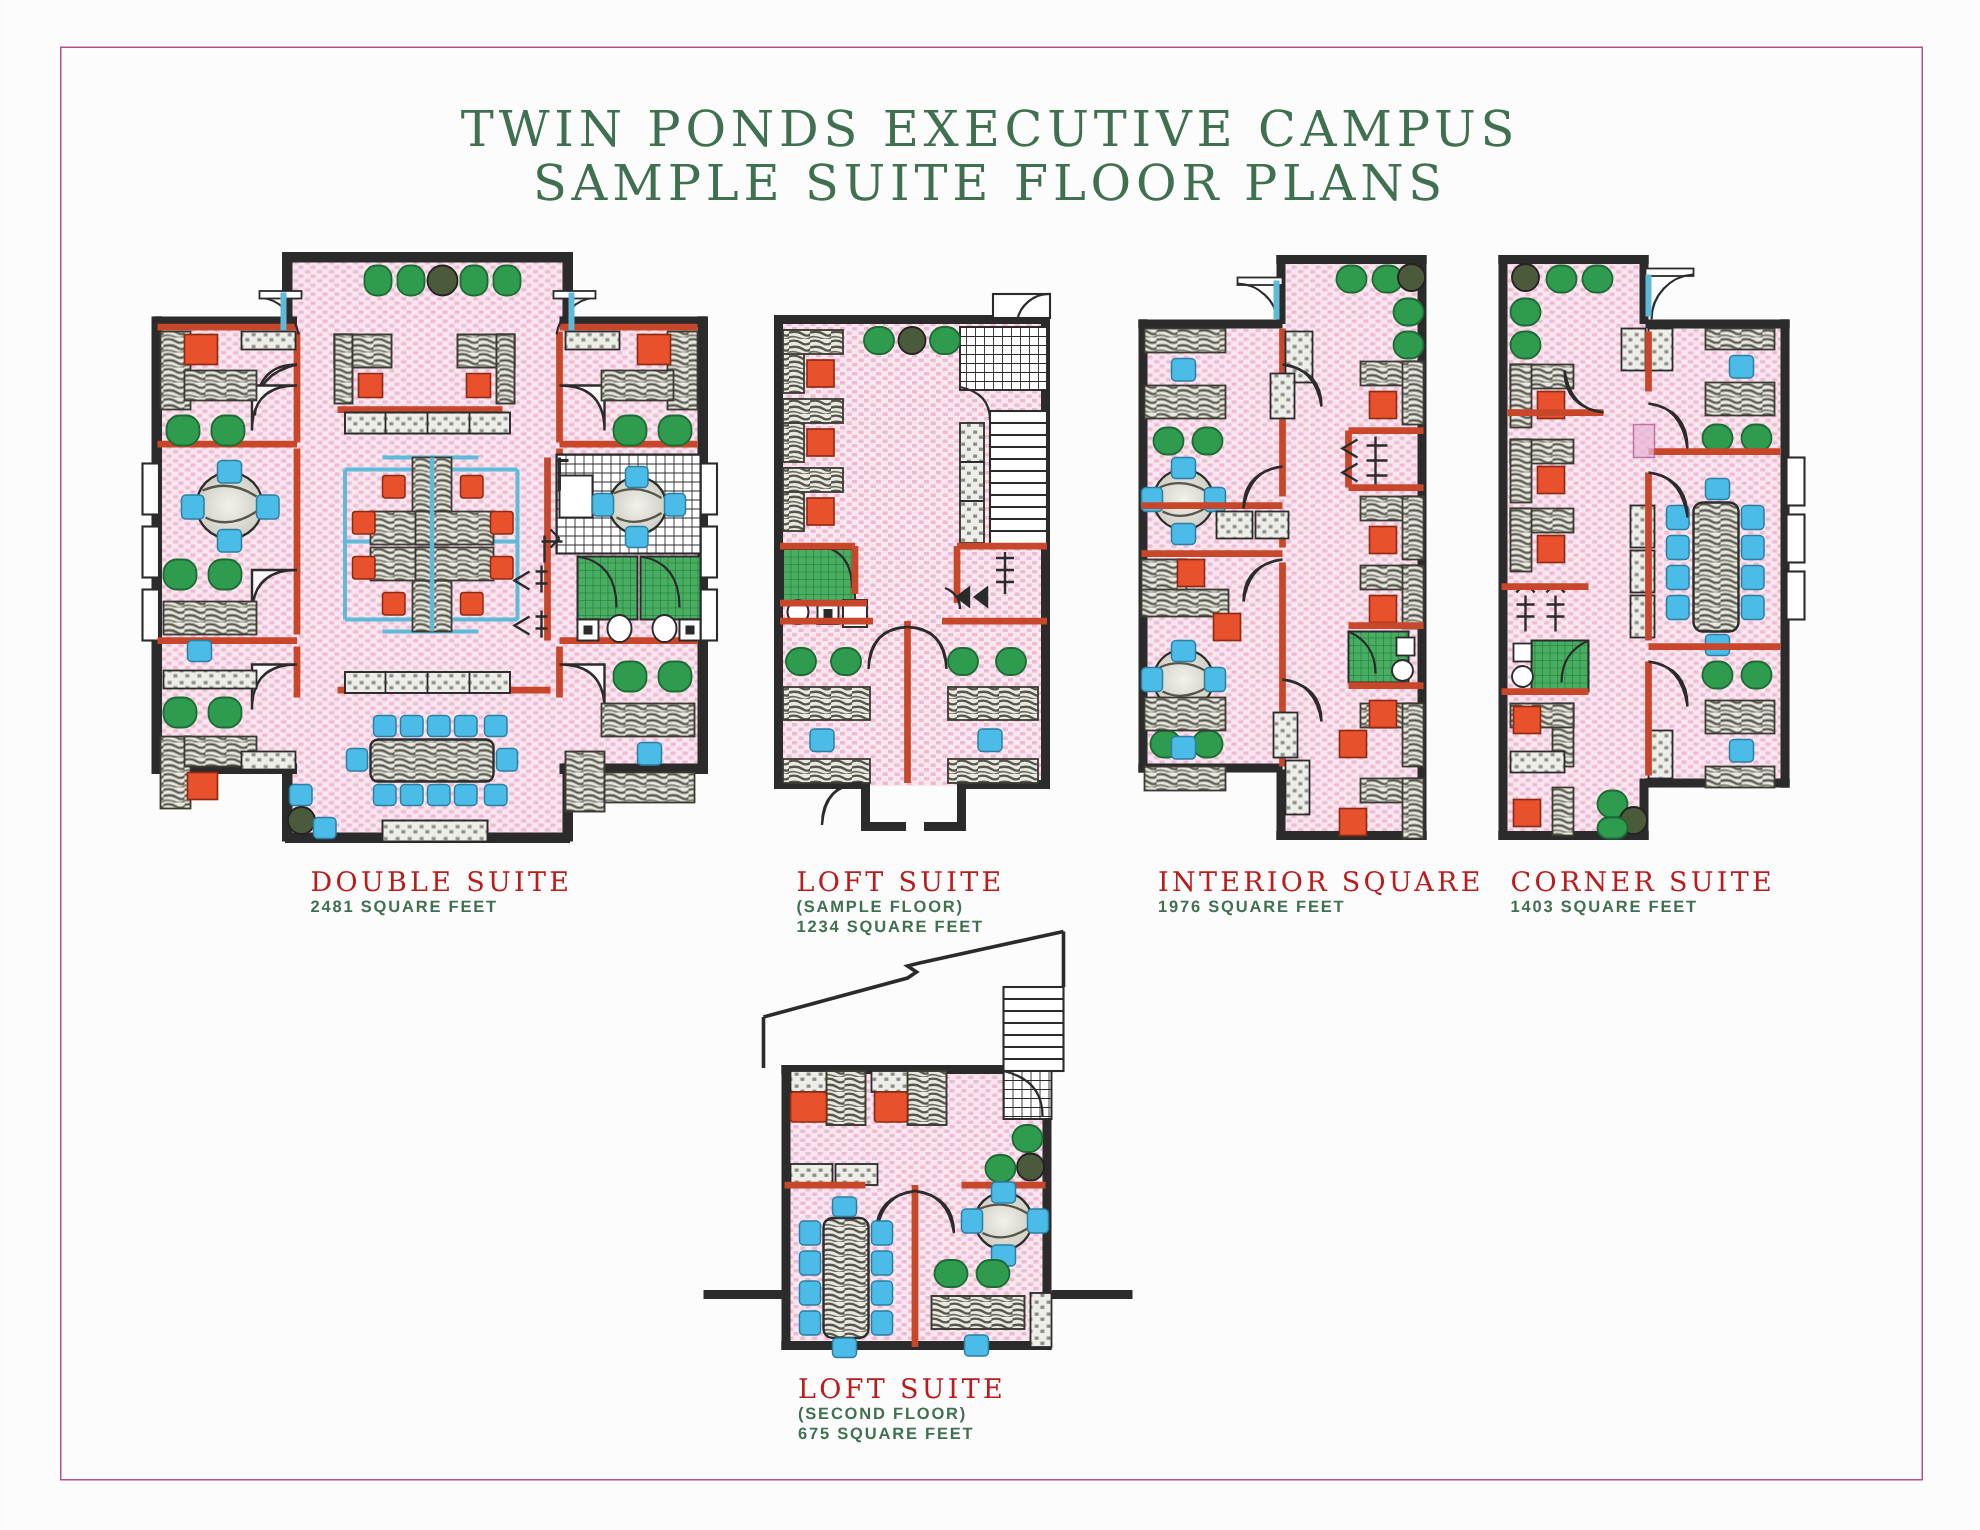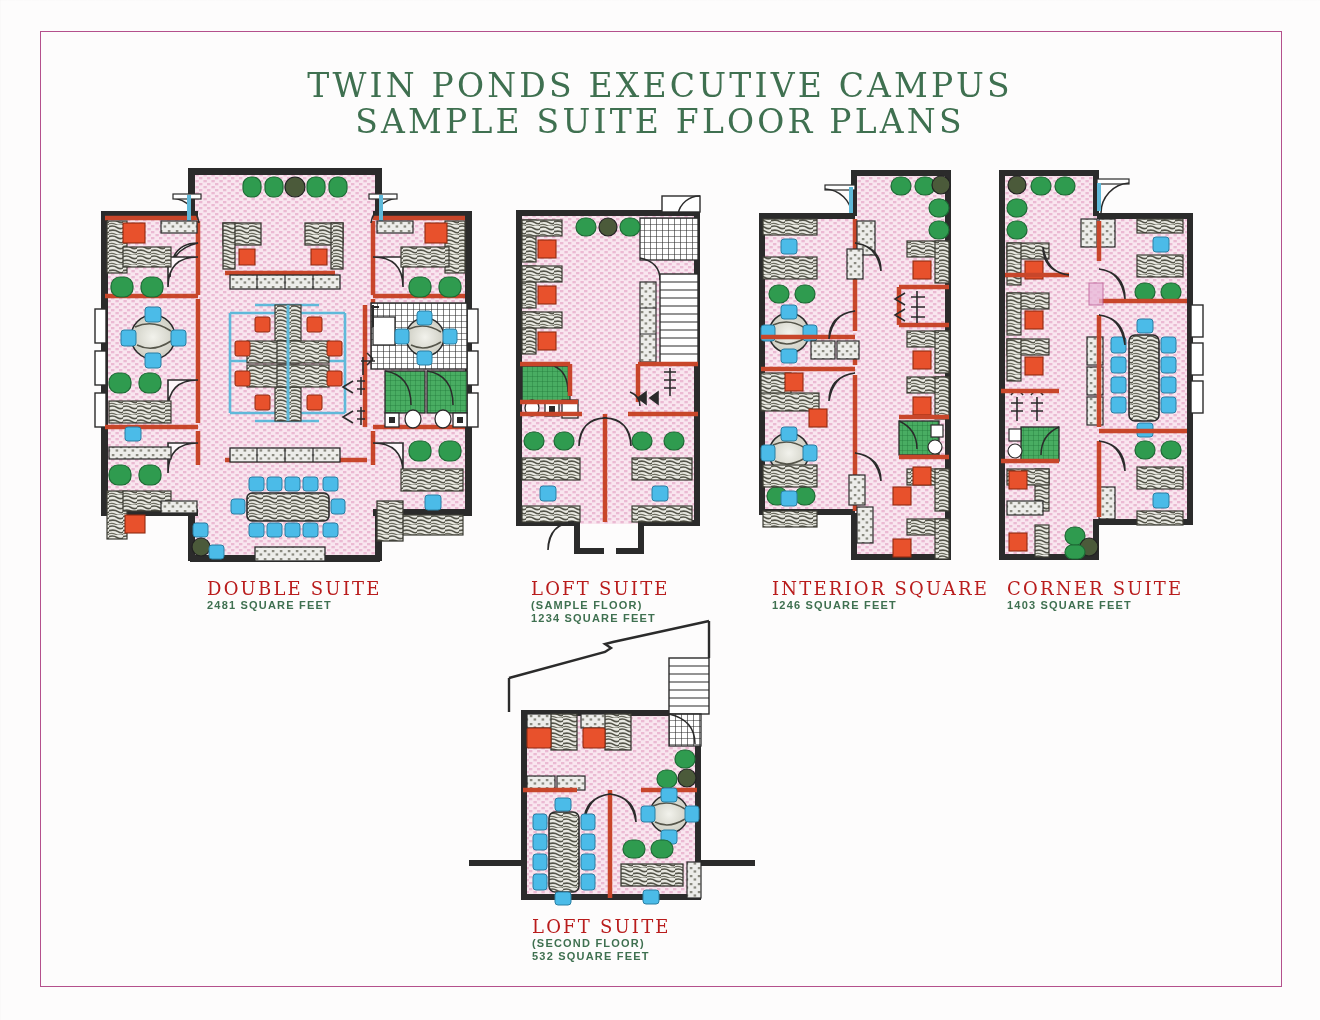--- a/index.html
+++ b/index.html
@@ -555,21 +555,21 @@
   <g stroke="#2b2b2b" stroke-width="1.6" fill="#fdf7fa">
     <path d="M98 78 q26 4 26 28 q-4 -26 -26 -28 Z"></path>
     <path d="M98 146 q-26 4 -26 28 q4 -26 26 -28 Z"></path>
     <path d="M98 208 q-26 4 -26 28 q4 -26 26 -28 Z"></path>
     <path d="M98 288 q26 4 26 28 q-4 -26 -26 -28 Z"></path>
   </g>
 </svg>
 </div>
 <div class="caption" style="left:772px;top:578px;">
   <div class="cap-title">INTERIOR SQUARE</div>
-  <div class="cap-sub">1246 SQUARE FEET</div>
+  <div class="cap-sub">1976 SQUARE FEET</div>
 </div>
 
 <div class="plan" style="left:993px;top:165px;">
 <svg width="215" height="400" viewBox="0 0 215 400">
   <rect x="8" y="8" width="96" height="384" fill="url(#pinkFloor)"></rect>
   <rect x="104" y="48" width="96" height="312" fill="url(#pinkFloor)"></rect>
   <g fill="#2b2b2b">
     <rect x="6" y="5" width="100" height="6"></rect>
     <rect x="6" y="5" width="6" height="390"></rect>
     <rect x="6" y="389" width="100" height="6"></rect>
@@ -794,14 +794,14 @@
     <rect x="186" y="222" width="22" height="18" rx="9" fill="#2f9b4f" stroke="#1c6b34" stroke-width="1.2"></rect>
     <rect x="156" y="246" width="62" height="22" fill="url(#woodGrain)" stroke="#3b3b33" stroke-width="1.3"></rect>
     <rect x="178" y="272" width="16" height="14" rx="3" fill="#4bbbe8" stroke="#2a7fa3" stroke-width="1"></rect>
     <rect x="222" y="244" width="14" height="36" fill="url(#creden)" stroke="#2b2b2b" stroke-width="1.2"></rect>
   </g>
 </svg>
 </div>
 <div class="caption" style="left:532px;top:916px;">
   <div class="cap-title">LOFT SUITE</div>
   <div class="cap-sub">(SECOND FLOOR)</div>
-  <div class="cap-sub">532 SQUARE FEET</div>
+  <div class="cap-sub">675 SQUARE FEET</div>
 </div>
 
 </body></html>

